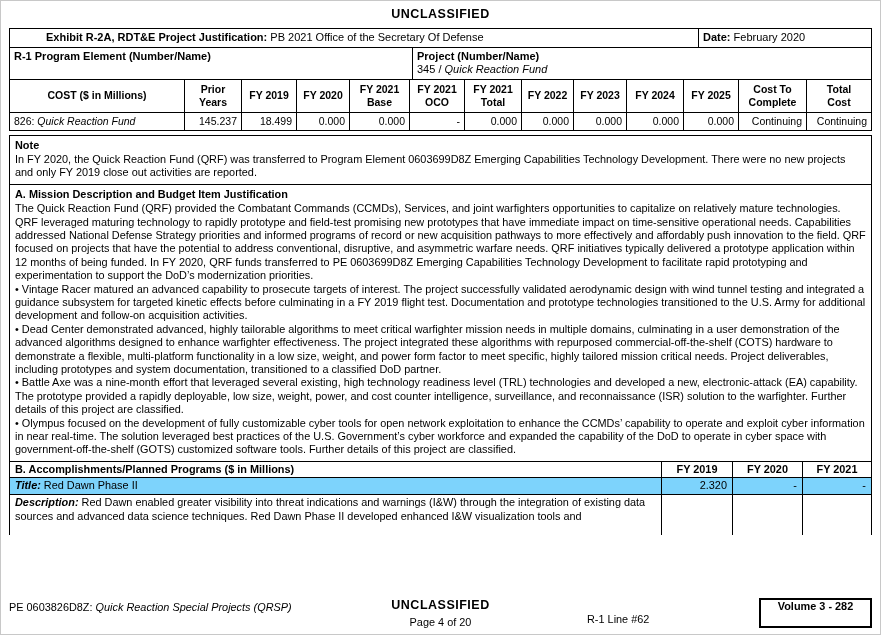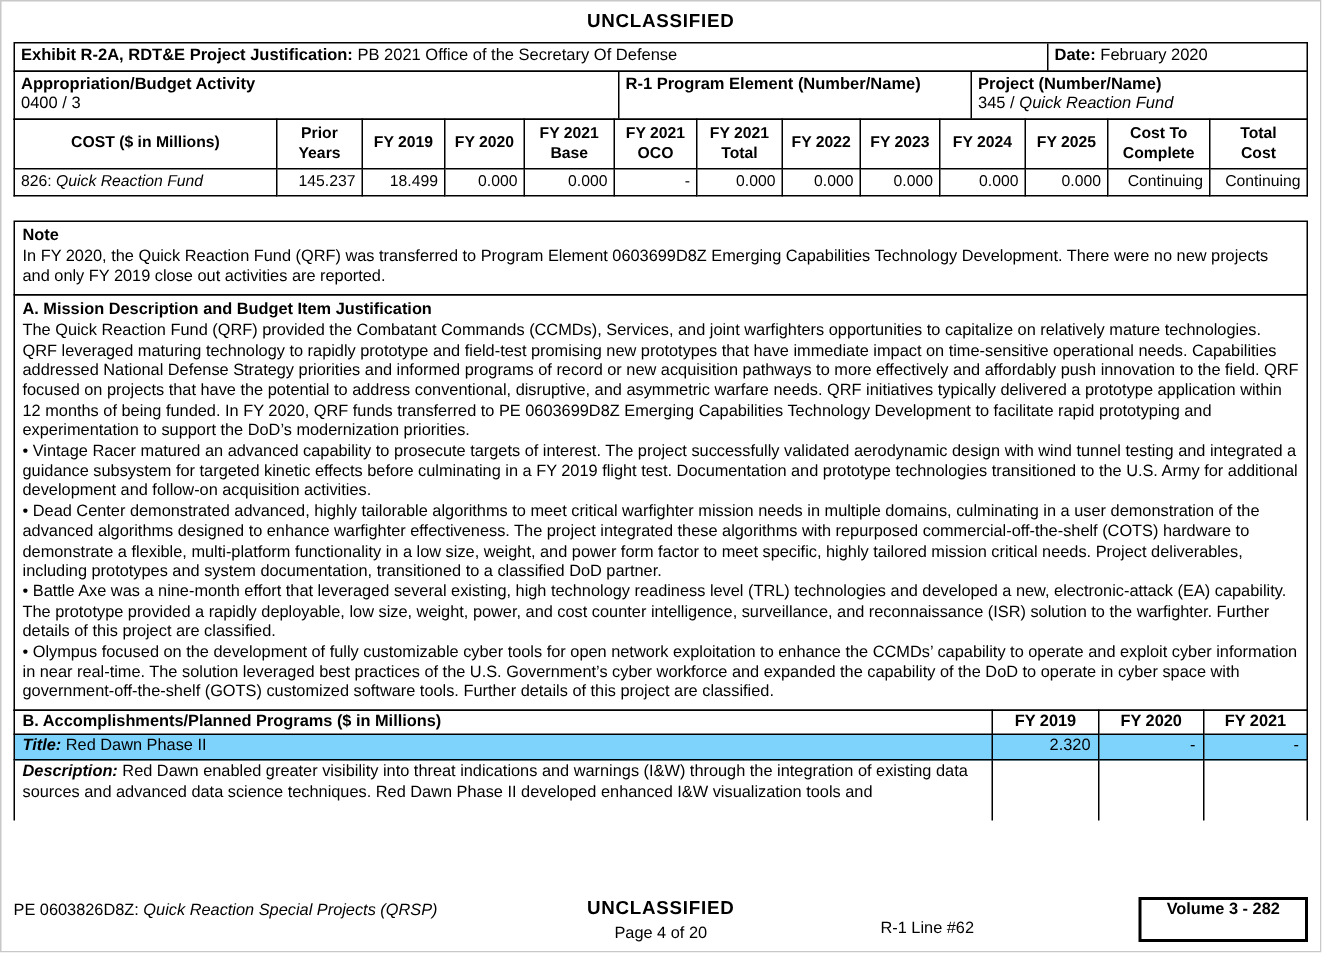--- a/index.html
+++ b/index.html
@@ -8,39 +8,39 @@
     width:881px; height:635px; overflow:hidden; position:relative;
     font-family:"Liberation Sans", sans-serif; color:#000; font-size:11px;
   }
   .page { position:absolute; inset:0; padding:6px 8px 0 8px; border:1px solid #c8c8c8; background:#fff; }
 
   .class-banner { text-align:center; font-weight:bold; font-size:12.5px; letter-spacing:.5px; margin-bottom:7px; }
 
   
   .hrow { display:grid; border:1px solid #000; }
   .hrow + .hrow { margin-top:-1px; }
-  .hrow1 { grid-template-columns:1fr 173px; }
+  .hrow1 { grid-template-columns:1fr 173px;padding-left:32px; }
   .hrow2 { grid-template-columns:402px 235px 1fr; }
   .hcell { padding:2px 4px; line-height:13.5px; border-left:1px solid #000; }
   .hcell:first-child { border-left:none; }
   .b { font-weight:bold; }
   .i { font-style:italic; }
 
   
   table { border-collapse:collapse; width:100%; table-layout:fixed; }
   .cost-table { margin-top:-1px; }
   .cost-table th, .cost-table td { border:1px solid #000; font-size:10.5px; padding:1px 4px; }
   .cost-table th { font-weight:bold; text-align:center; vertical-align:middle; white-space:pre-line; height:33px; line-height:12.5px; }
   .cost-table td { height:18px; text-align:right; white-space:nowrap; overflow:hidden; }
   .cost-table td.left, .cost-table th.left { text-align:left; }
   .cost-table td.left { text-align:left; }
 
   
   .section { border:1px solid #000; margin-top:-1px; padding:3px 5px 4px 5px; line-height:13.4px; font-size:10.9px; }
-  .section.first { margin-top:16px; }
+  .section.first { margin-top:4px; }
   .sec-heading { font-weight:bold; margin-bottom:1px; }
   .para { margin:0; }
   .gap-above { margin-top:13px; }
 
   
   .b-table { margin-top:-1px; }
   .b-table td { border:1px solid #000; font-size:10.9px; padding:1px 5px; vertical-align:top; line-height:13.4px; }
   .b-table .yr { font-weight:bold; text-align:center; height:16px; vertical-align:middle; }
   .b-table .num { text-align:right;margin-top:19px; }
   .b-head td { vertical-align:middle; }
@@ -71,24 +71,20 @@
       <span class="b">Exhibit R-2A, RDT&amp;E Project Justification:</span>
       <span>PB 2021 Office of the Secretary Of Defense</span>
     </div>
     <div class="hcell">
       <span class="b">Date:</span>
       <span>February 2020</span>
     </div>
   </div>
 
   <div class="hrow hrow2">
-    <div class="hcell">
-      <div class="b">Appropriation/Budget Activity</div>
-      <div>0400 / 3</div>
-    </div>
     <div class="hcell">
       <div class="b">R-1 Program Element (Number/Name)</div>
     </div>
     <div class="hcell">
       <div class="b">Project (Number/Name)</div>
       <div><span>345 / </span><span class="i">Quick Reaction Fund</span></div>
     </div>
   </div>
 
   <table class="cost-table">

